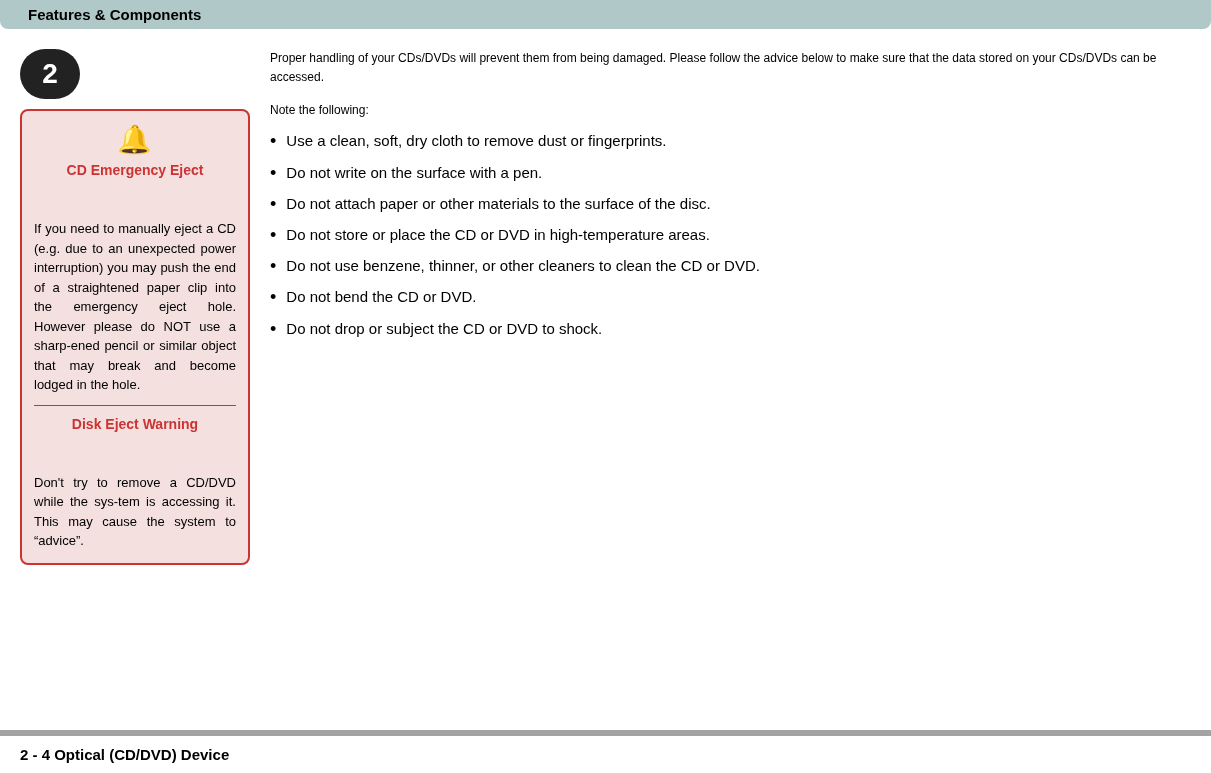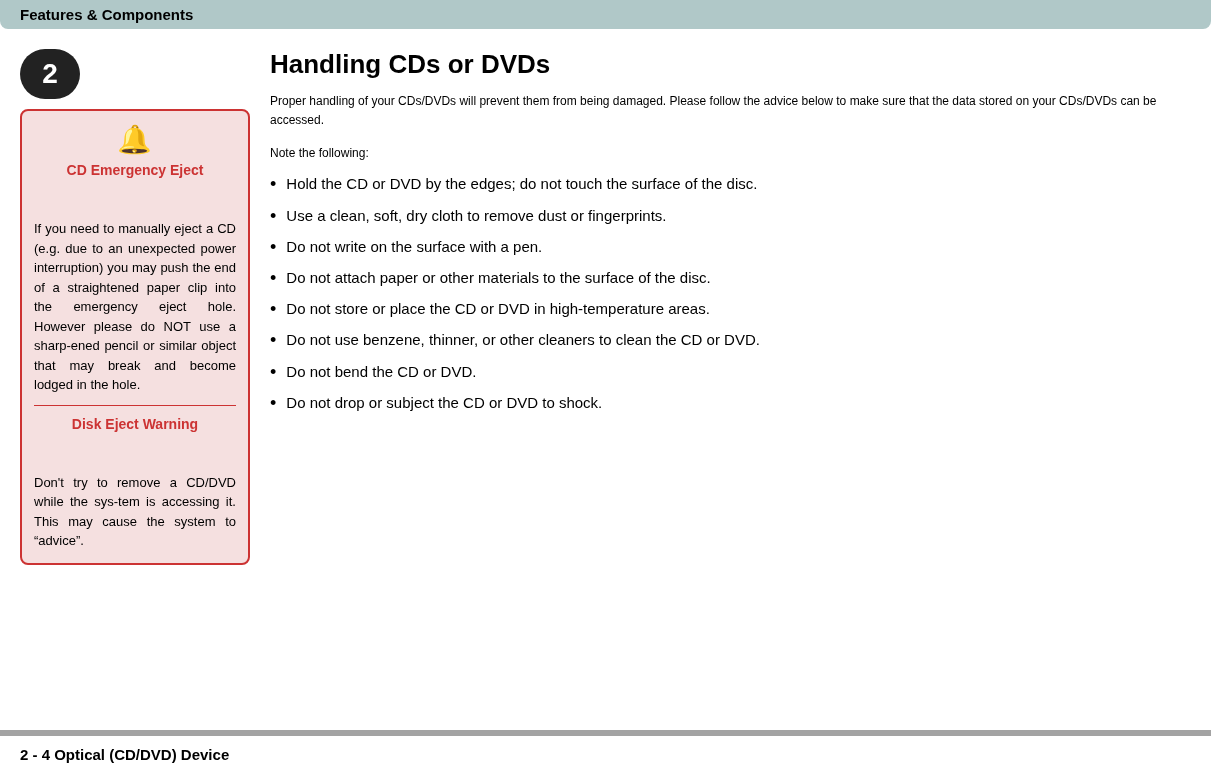--- a/index.html
+++ b/index.html
@@ -12,21 +12,21 @@
       font-family: Arial, sans-serif;
       background: #ffffff;
       width: 1211px;
       min-height: 773px;
       color: #000000;
       font-size: 15px;
     }
 
     .page-header {
       background: #b0c8c8;
-      padding: 6px 20px;
+      padding: 6px 28px;
       font-size: 15px;
       font-weight: bold;
       color: #000;
       border-radius: 0 0 8px 8px;
     }
 
     .content-area {
       display: flex;
       padding: 20px 20px 10px 20px;
       gap: 20px;
@@ -182,25 +182,23 @@
       </div>
       <div class="sidebar-section-title">CD Emergency Eject</div>
       <div class="sidebar-text">If you need to manually eject a CD (e.g. due to an unexpected power interruption) you may push the end of a straightened paper clip into the emergency eject hole.  However please do NOT use a sharp-ened pencil or similar object that may break and become lodged in the hole.</div>
       <div class="sidebar-divider"></div>
       <div class="sidebar-section-title2">Disk Eject Warning</div>
       <div class="sidebar-text">Don't try to remove a CD/DVD while the sys-tem is accessing it. This may cause the system to “advice”.</div>
     </div>
   </div>
 
   <div class="main-content">
-    <h1 class="main-title">Handling CDs or DVDs</h1>
     <p class="main-intro">Proper handling of your CDs/DVDs will prevent them from being damaged. Please follow the advice below to make sure that the data stored on your CDs/DVDs can be accessed.</p>
     <p class="note-label">Note the following:</p>
     <ul class="bullet-list">
-    <li>Hold the CD or DVD by the edges; do not touch the surface of the disc.</li>
         <li>Use a clean, soft, dry cloth to remove dust or fingerprints.</li>
         <li>Do not write on the surface with a pen.</li>
         <li>Do not attach paper or other materials to the surface of the disc.</li>
         <li>Do not store or place the CD or DVD in high-temperature areas.</li>
         <li>Do not use benzene, thinner, or other cleaners to clean the CD or DVD.</li>
         <li>Do not bend the CD or DVD.</li>
         <li>Do not drop or subject the CD or DVD to shock.</li>
       </ul>
   </div>
 </div>

